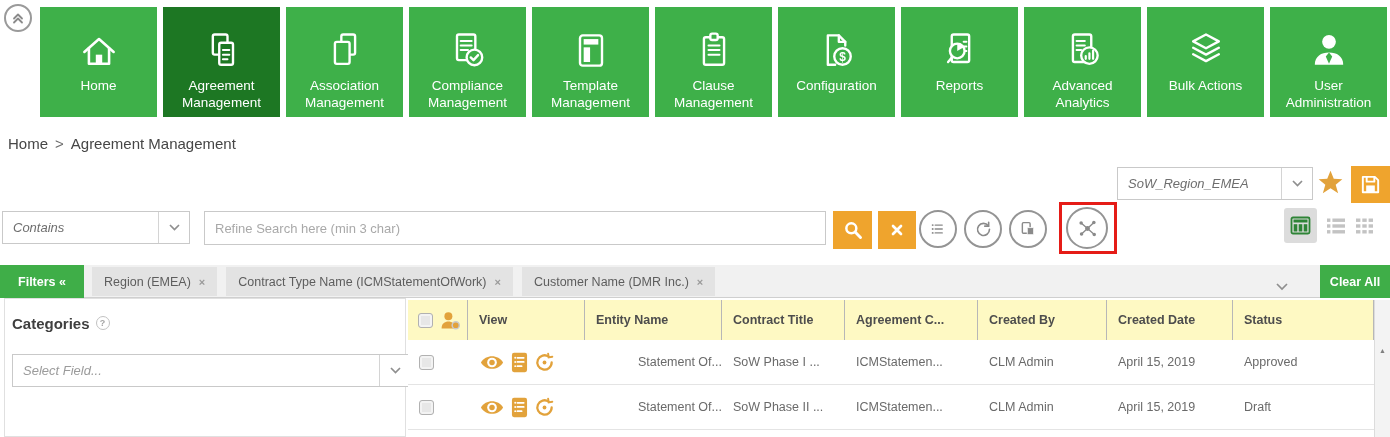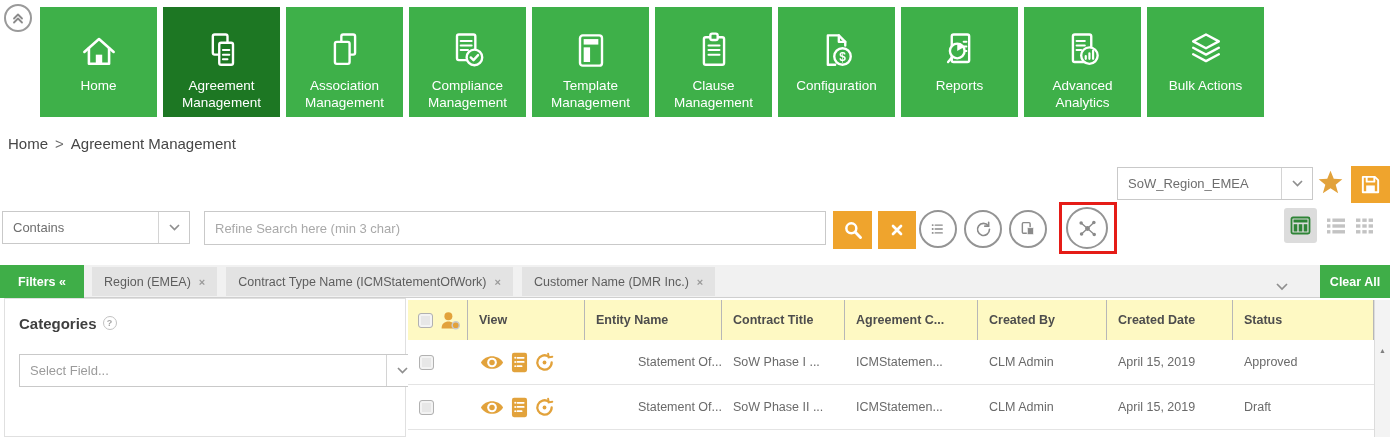--- a/index.html
+++ b/index.html
@@ -15,21 +15,21 @@
   .tile.active{background:#1d7723;}
   .icon-wrap{height:66px;display:flex;align-items:flex-end;justify-content:center;padding-top:10px;box-sizing:border-box;}
   .tile-label{font-size:13.5px;line-height:17px;text-align:center;width:112px;margin-top:4px;}
 
   
   #breadcrumb{position:absolute;left:8px;top:135px;font-size:15px;color:#464646;}
   #breadcrumb .sep{margin:0 7px;color:#6b6b6b;}
   #breadcrumb .crumb-link{cursor:pointer;}
 
   
-  .boxed{border:1px solid #c9c9c9;background:#fff;box-sizing:border-box;display:flex;align-items:center;}
+  .boxed{border:1px solid #c9c9c9;background:#fff;box-sizing:border-box;display:flex;align-items:center;font-style:italic;}
   #saved-box{position:absolute;left:1117px;top:167px;width:196px;height:33px;}
   .sel-text{flex:1;padding-left:10px;font-size:13px;color:#6e6e6e;white-space:nowrap;overflow:hidden;}
   .caret-sect{width:30px;align-self:stretch;border-left:1px solid #d4d4d4;display:flex;align-items:center;justify-content:center;}
   #star-btn{position:absolute;left:1316px;top:169px;width:28px;height:28px;background:none;border:none;padding:0;cursor:pointer;}
   #save-btn{position:absolute;left:1351px;top:166px;width:39px;height:37px;background:#efa42d;border:none;display:flex;align-items:center;justify-content:center;cursor:pointer;}
 
   
   #op-select{position:absolute;left:2px;top:211px;width:188px;height:33px;cursor:pointer;gap:16px;}
   #search-input{position:absolute;left:204px;top:211px;width:622px;height:33px;border:1px solid #c9c9c9;box-sizing:border-box;
     padding:16px 10px;font-size:13px;color:#777;font-family:"Liberation Sans",sans-serif;}
@@ -53,21 +53,21 @@
   #filters-btn{position:absolute;left:0;top:0;width:84px;height:33px;background:#3fae48;color:#fff;border:none;
     font-size:12.5px;font-weight:bold;cursor:pointer;font-family:"Liberation Sans",sans-serif;}
   #chips{position:absolute;left:92px;top:0;height:33px;display:flex;align-items:center;gap:9px;}
   .chip{background:#e3e3e3;height:29px;display:flex;align-items:center;padding:0 12px;font-size:12.5px;color:#5d5d5d;cursor:pointer;}
   .chip-x{margin-left:8px;color:#9a9a9a;font-size:11px;font-weight:bold;cursor:pointer;}
   #bar-caret{position:absolute;left:1276px;top:12px;cursor:pointer;}
   #clear-all-btn{position:absolute;left:1320px;top:0;width:70px;height:33px;background:#3fae48;color:#fff;border:none;
     font-size:12.5px;font-weight:bold;cursor:pointer;font-family:"Liberation Sans",sans-serif;}
 
   
-  #left-panel{position:absolute;left:4px;top:298px;width:402px;height:139px;border:1px solid #e0e0e0;box-sizing:border-box;background:#fff;padding:16px 14px;}
+  #left-panel{position:absolute;left:4px;top:298px;width:402px;height:139px;border:1px solid #e0e0e0;box-sizing:border-box;background:#fff;padding:16px 7px;}
   #cat-title-row{display:flex;align-items:flex-start;gap:6px;}
   #cat-title{font-size:15px;font-weight:bold;color:#3f3f3f;}
   #help-icon{width:14px;height:14px;border:1.5px solid #c2c2c2;border-radius:50%;color:#a5a5a5;font-size:9px;font-weight:bold;
     display:flex;align-items:center;justify-content:center;box-sizing:border-box;margin-top:1px;cursor:pointer;}
   #select-field{margin-top:22px;width:399px;height:33px;cursor:pointer;}
   #select-field .sel-text{color:#9b9b9b;}
 
   
   #grid{position:absolute;left:408px;top:300px;width:966px;}
   .thead{display:flex;height:40px;background:#fef9c3;}
@@ -196,20 +196,30 @@
     <div class="tile">
       <div class="icon-wrap">
         <svg width="44" height="44" viewBox="0 0 48 48" fill="none" stroke="#fff" stroke-width="2.6" stroke-linecap="round" stroke-linejoin="round">
             <path d="M24 6l14 7.5L24 21 10 13.5z"></path>
             <path d="M10 20.5 24 28l14-7.5"></path>
             <path d="M10 27.5 24 35l14-7.5"></path>
           </svg>
       </div>
       <div class="tile-label">Bulk Actions</div>
     </div>
+    <div class="tile">
+      <div class="icon-wrap">
+        <svg width="44" height="44" viewBox="0 0 48 48" fill="none">
+            <circle cx="24" cy="14" r="7.5" fill="#fff"></circle>
+            <path d="M8.5 39c0-9.5 7-13.5 15.5-13.5S39.5 29.5 39.5 39z" fill="#fff"></path>
+            <path d="M24 25.5l-3.5 4.5 3.5 8 3.5-8z" fill="#3eb049"></path>
+          </svg>
+      </div>
+      <div class="tile-label">User Administration</div>
+    </div>
   </nav>
 
   <div id="breadcrumb">
     <span class="crumb-link">Home</span><span class="sep">&gt;</span><span>Agreement Management</span>
   </div>
 
   <div id="saved-box" class="boxed">
     <div class="sel-text">SoW_Region_EMEA</div>
     <div class="caret-sect">
       <svg width="11" height="7" viewBox="0 0 11 7" fill="none">

